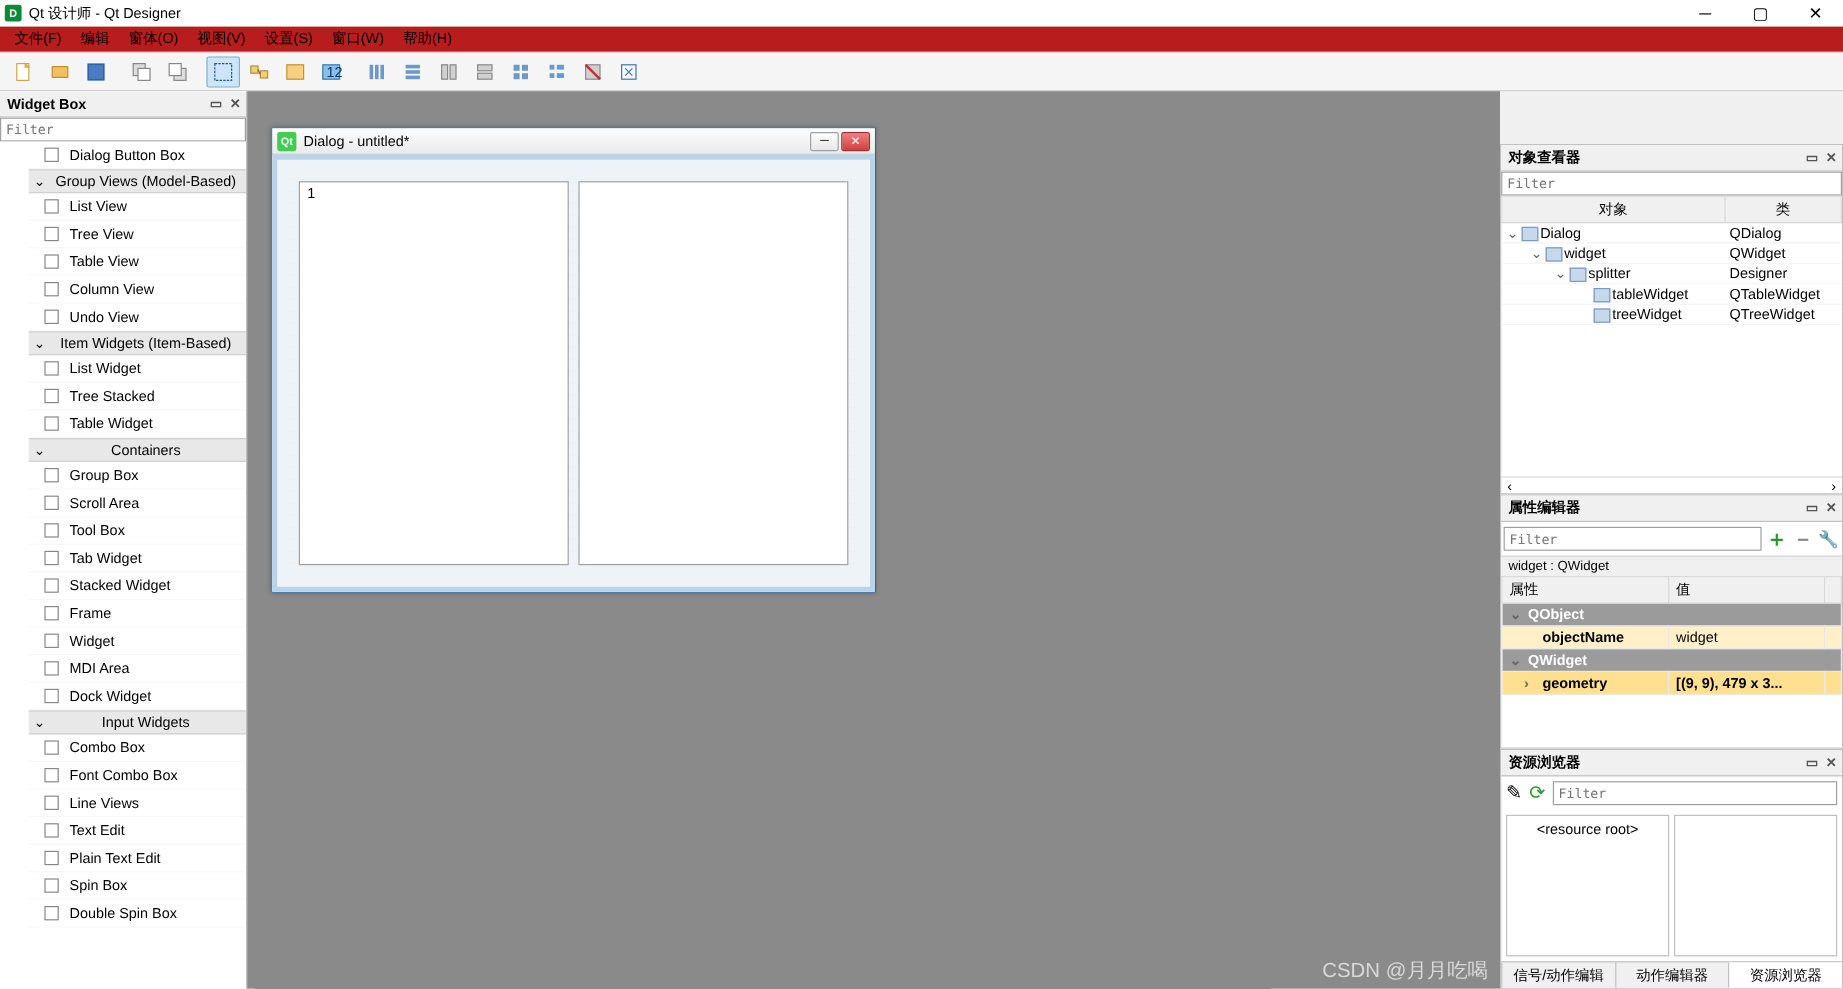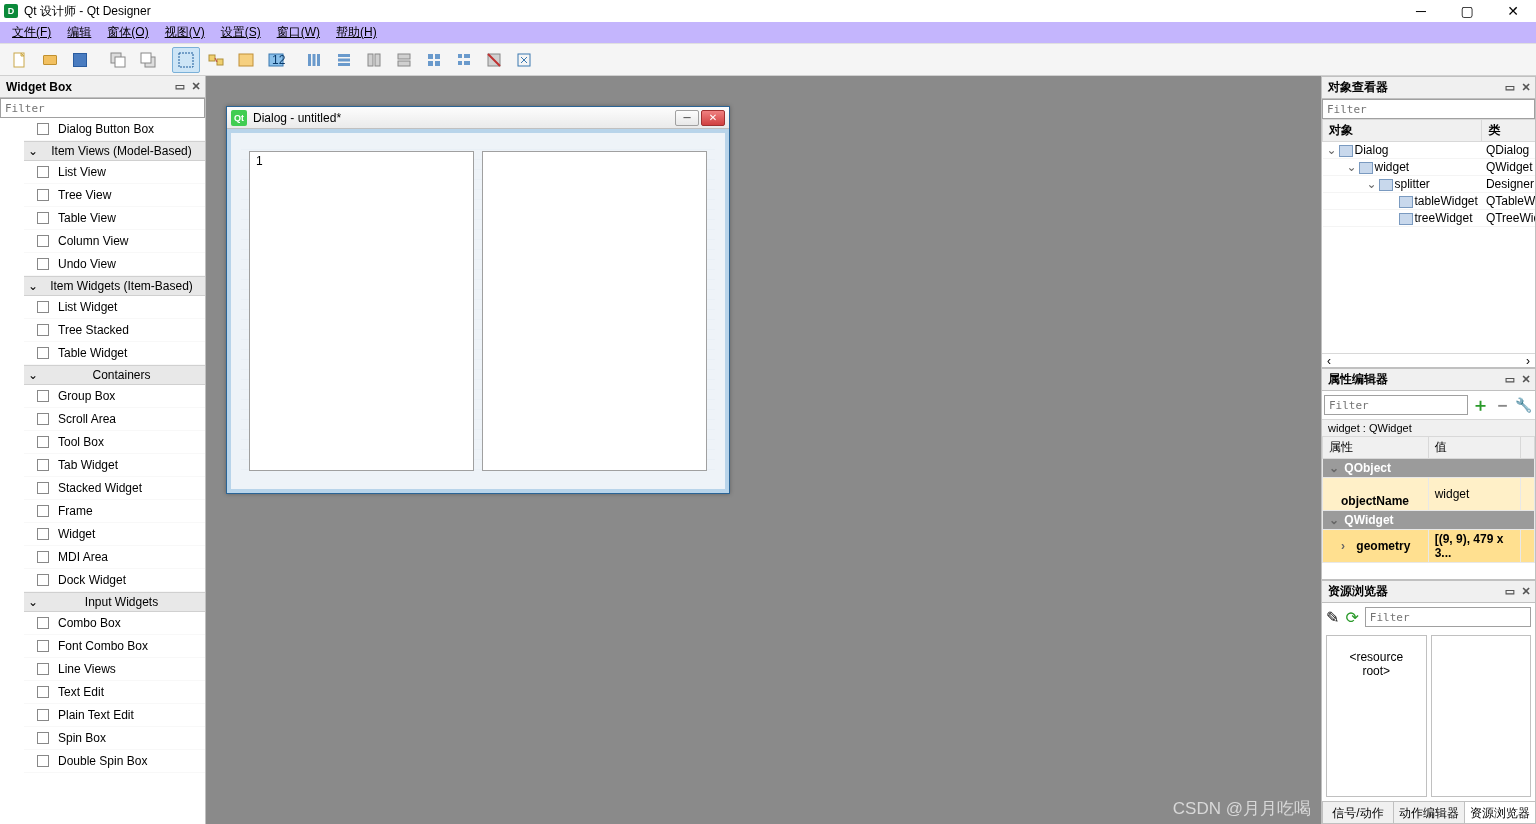--- a/index.html
+++ b/index.html
@@ -6,33 +6,33 @@
 html, body { width: 1536px; height: 824px; background: #f0f0f0; overflow: hidden; }
 
 
 .titlebar { height: 22px; background: #fff; display: flex; align-items: center; padding: 0 4px; position: relative; }
 .titlebar .app-icon { width: 14px; height: 14px; background: #0b8a3a; border-radius: 2px; margin-right: 6px; display:flex;align-items:center;justify-content:center;color:#fff;font-size:9px;font-weight:bold;}
 .titlebar .title { font-size: 12px; color: #000; }
 .titlebar .win-controls { position: absolute; right: 0; top: 0; display: flex; }
 .titlebar .win-controls div { width: 46px; height: 22px; display: flex; align-items: center; justify-content: center; font-size: 14px; }
 
 
-.menubar { height: 22px; background: #c4b5fd; display: flex; align-items: center; padding: 0 4px; border-bottom: 1px solid #e0e0e0; text-decoration: underline; }
+.menubar { height: 22px; background: #b91c1c; display: flex; align-items: center; padding: 0 4px; border-bottom: 1px solid #e0e0e0; }
 .menubar .item { padding: 2px 8px; font-size: 12px; cursor: default; }
 
 
 .toolbar { height: 32px; background: #f5f5f5; border-bottom: 1px solid #d0d0d0; display: flex; align-items: center; padding: 0 6px; gap: 2px; }
 .toolbar .btn { width: 28px; height: 26px; display: flex; align-items: center; justify-content: center; border: 1px solid transparent; border-radius: 2px; }
 .toolbar .sep { width: 6px; }
 
 
 .main { display: flex; height: calc(824px - 22px - 22px - 32px); }
 .left-panel { width: 206px; background: #fff; border-right: 1px solid #c0c0c0; display: flex; flex-direction: column; }
 .center { flex: 1; background: #8a8a8a; position: relative; }
-.right-panel { width: 215px; background: #f0abfc; display: flex; flex-direction: column; }
+.right-panel { width: 286px; background: #f0abfc; display: flex; flex-direction: column; margin-top: 44px; }
 
 
 .panel-header { height: 22px; background: #f0f0f0; border-bottom: 1px solid #c0c0c0; display: flex; align-items: center; padding: 0 6px; font-weight: bold; font-size: 12px; position: relative; }
 .panel-header .controls { position: absolute; right: 2px; display: flex; gap: 2px; }
 .panel-header .controls span { width: 14px; height: 14px; display:flex; align-items:center; justify-content:center; font-size:11px; color:#555; cursor:pointer;}
 
 
 .filter { height: 20px; border: 1px solid #a0a0a0; background: #fff; padding: 1px 4px; font-family: monospace; font-size: 11px; color: #888; width: 100%; }
 
 
@@ -53,37 +53,37 @@
 .form-titlebar .fbtn.close { background: linear-gradient(#f08080,#d04040); border-color:#a03030; color:#fff; }
 .form-body { background:#eef3f8; padding:10px; border:4px solid #b8d4ea; }
 .form-inner { background: repeating-linear-gradient(0deg,#eef3f8 0,#eef3f8 9px,#e4ecf4 10px), repeating-linear-gradient(90deg,transparent 0,transparent 9px,#e4ecf4 10px); padding:8px; display:flex; gap:8px; }
 .form-inner .pane { flex:1; height: 320px; background:#fff; border:1px solid #a0a0a0; }
 .form-inner .pane .cell { padding:2px 6px; }
 
 
 .dock { background:#fff; border:1px solid #c0c0c0; margin-bottom:0; display:flex; flex-direction:column; }
 .obj-tree { flex:1; overflow:auto; font-size:12px; }
 .obj-tree table { width:100%; border-collapse:collapse; }
-.obj-tree th { background:#f0f0f0; border:1px solid #d8d8d8; text-align:left; padding:2px 6px; font-weight:bold; }
+.obj-tree th { background:#f0f0f0; border:1px solid #d8d8d8; text-align:center; padding:2px 6px; font-weight:normal; }
 .obj-tree td { padding:1px 4px; border-bottom:1px solid #f4f4f4; white-space:nowrap; }
 .obj-tree .indent0{padding-left:4px;} .obj-tree .indent1{padding-left:24px;} .obj-tree .indent2{padding-left:44px;} .obj-tree .indent3{padding-left:64px;}
 .tree-chev { display:inline-block; width:12px; color:#666; }
 .tree-ico { display:inline-block; width:14px; height:12px; margin-right:2px; vertical-align:middle; }
 
 .prop-toolbar { display:flex; align-items:center; gap:4px; padding:2px; }
 .prop-context { padding:2px 6px; font-family:Liberation Sans, sans-serif; font-size:11px; background:#f0f0f0; border-top:1px solid #d8d8d8; }
 .prop-table { width:100%; border-collapse:collapse; font-size:12px; }
 .prop-table th { background:#f0f0f0; border:1px solid #d8d8d8; padding:2px 6px; text-align:left; font-weight:normal;}
 .prop-table td { border:1px solid #e8e8e8; padding:2px 6px; }
 .prop-group { background:#9b9b9b; color:#fff; font-weight:bold; }
 .prop-row-hl td { background:#fff0c8; }
 .prop-row-sel td { background:#ffe090; font-weight:bold; }
 
 .res-body { flex:1; display:flex; gap:4px; padding:4px; }
-.res-body .col { flex:1; border:1px solid #c0c0c0; background:#fff; padding:12px; font-size:12px; }
+.res-body .col { flex:1; border:1px solid #c0c0c0; background:#fff; padding:2px; font-size:12px; }
 
 .bottom-tabs { display:flex; border-top:1px solid #c0c0c0; background:#f0f0f0; height:22px; }
 .bottom-tabs .tab { flex:1; text-align:center; padding:3px 4px; border-left:1px solid #c0c0c0; font-size:12px; }
 .bottom-tabs .tab.active { background:#fff; }
 
 .watermark { position:absolute; right:10px; bottom:4px; color:#d8d8d8; font-size:17px; pointer-events:none; }
 
 
 .i-sq { width:12px;height:12px;border:1px solid #888;background:#fff;}
 .i-folder{width:14px;height:10px;background:#f2c060;border:1px solid #c09030;border-radius:1px;}
@@ -233,21 +233,21 @@
     <input class="filter" placeholder="Filter" style="">
     <div class="wbox-list" id="wbox-list">
         <div class="wbox-item">
           <span class="ico">
             <span class="i-sq"></span>
           </span>
           <span>Dialog Button Box</span>
         </div>
         <div class="wbox-cat">
           <span class="chev">⌄</span>
-          <span class="label">Item Views (Model-Based)</span>
+          <span class="label">Group Views (Model-Based)</span>
         </div>
         <div class="wbox-item">
           <span class="ico">
             <span class="i-sq"></span>
           </span>
           <span>List View</span>
         </div>
         <div class="wbox-item">
           <span class="ico">
             <span class="i-sq"></span>

